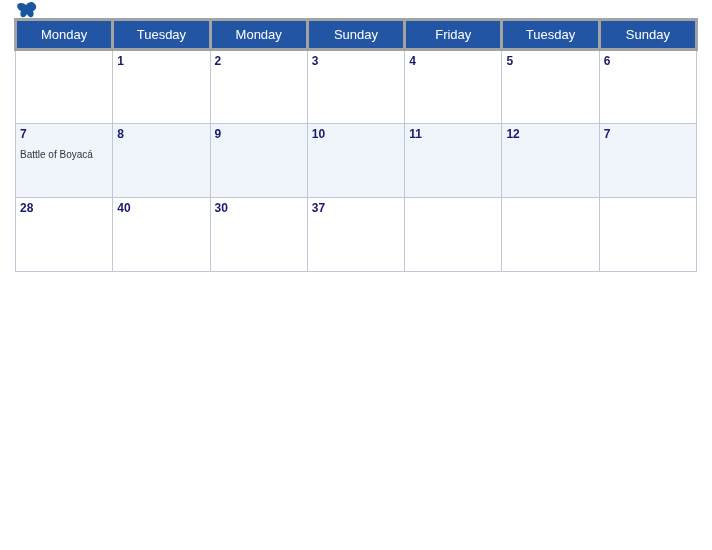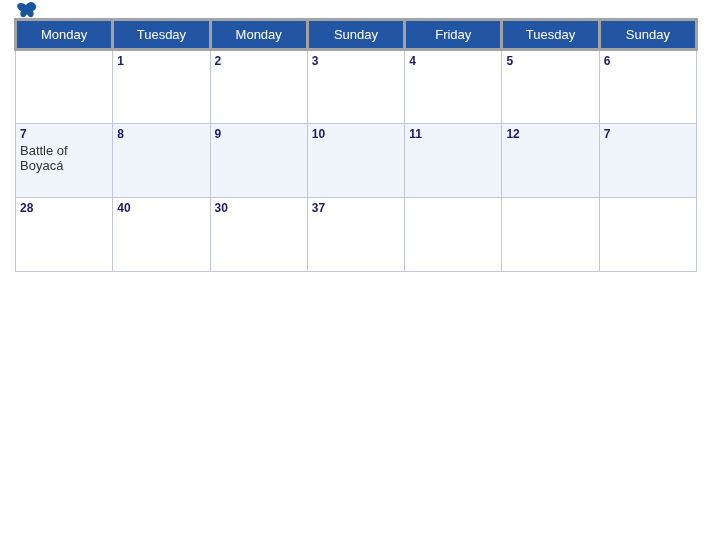--- a/index.html
+++ b/index.html
@@ -60,23 +60,23 @@
       padding: 3px 4px;
       background: #fff;
     }
     .day-number {
       font-size: 12px;
       color: #1a1a6e;
       font-weight: bold;
       display: block;
     }
     .event-label {
-      font-size: 13px;
+      font-size: 10px;
       color: #333;
-      margin-top: 2px;
+      margin-top: 8px;
       display: block;
     }
     .empty-cell {
       background: #fff;
     }
     
     tr:nth-child(even) td {
       background-color: #f0f4fb;
     }
     tr:nth-child(odd) td {

